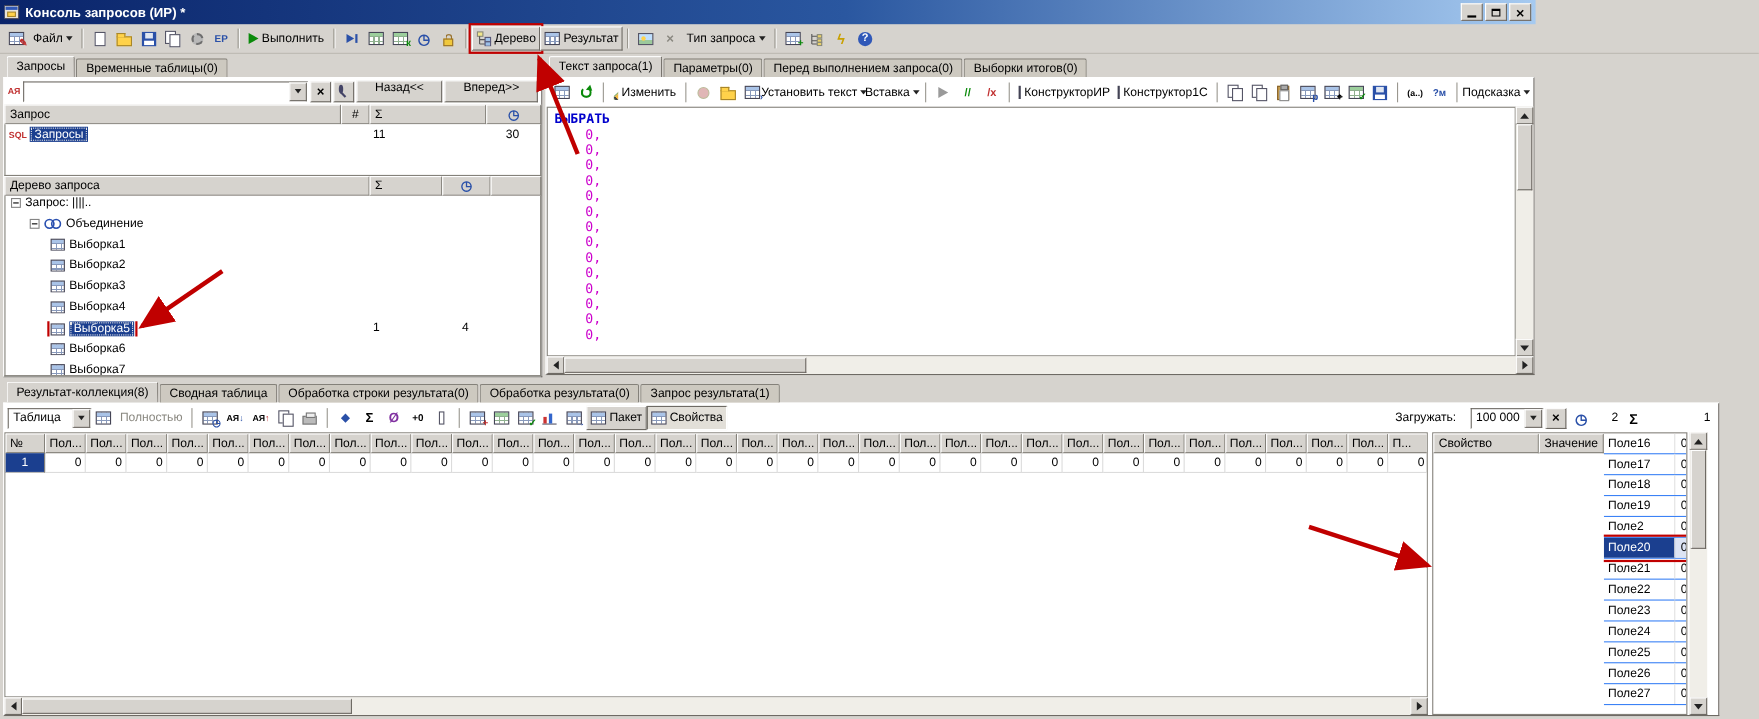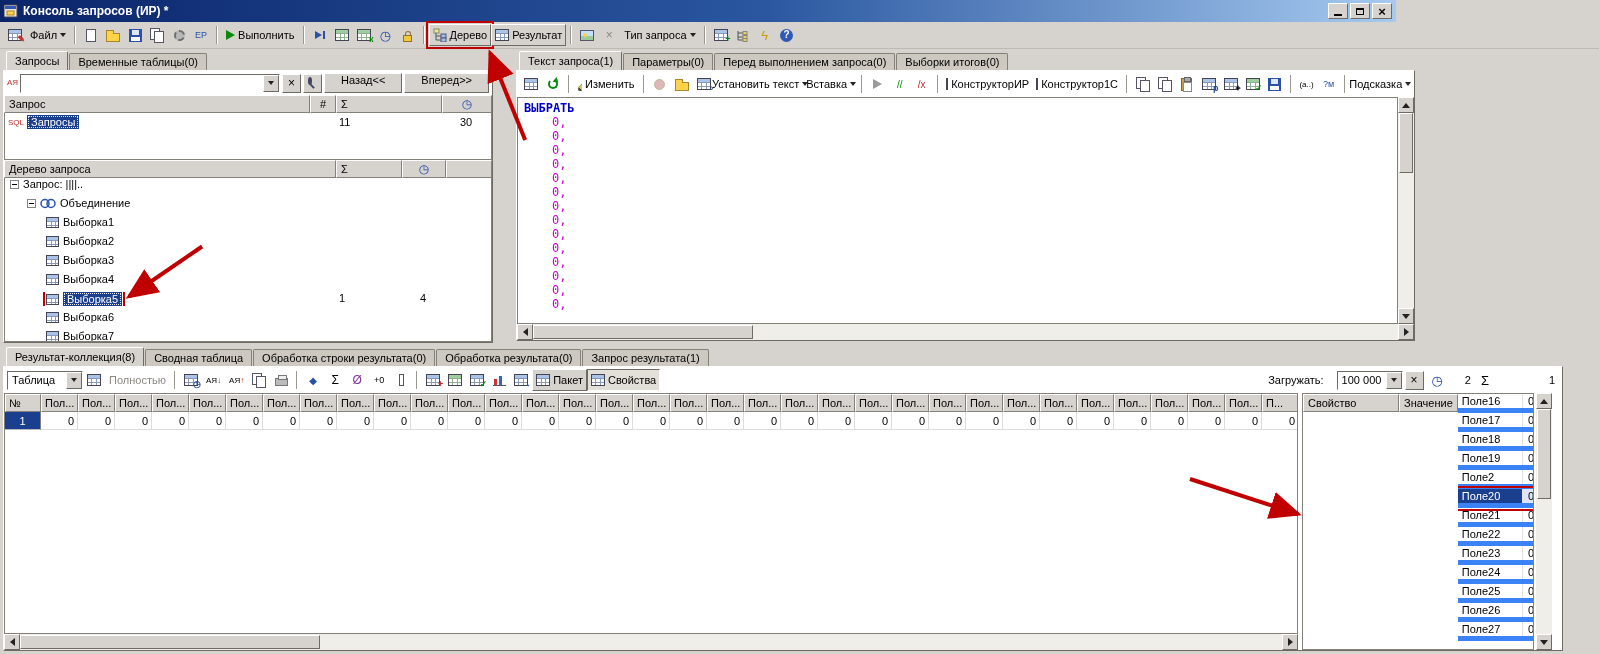--- a/index.html
+++ b/index.html
@@ -77,36 +77,36 @@
     background-image:linear-gradient(to bottom,#aac4e8 0,#aac4e8 3px,rgba(0,0,0,0) 3px),
       repeating-linear-gradient(to right,rgba(0,0,0,0) 0 3.5px,#8899bb 3.5px 4.5px),
       repeating-linear-gradient(to bottom,rgba(0,0,0,0) 0 3px,#8899bb 3px 4px)}
   .i-table.green{background-image:linear-gradient(to bottom,#9ccf9c 0,#9ccf9c 3px,rgba(0,0,0,0) 3px),
       repeating-linear-gradient(to right,rgba(0,0,0,0) 0 3.5px,#8fb08f 3.5px 4.5px),
       repeating-linear-gradient(to bottom,rgba(0,0,0,0) 0 3px,#8fb08f 3px 4px)}
   .i-table.sm{width:13px;height:11px}
   .i-table .ov{position:absolute;right:-4px;bottom:-4px;font-size:9px;font-weight:bold}
   .i-picture{width:14px;height:11px;border:1px solid #556;background:linear-gradient(to bottom,#bfe0ff 0 60%,#9cc99c 60%);position:relative}
   .i-picture:before{content:"";position:absolute;left:2px;top:2px;width:4px;height:4px;border-radius:50%;background:#ffd24a}
-  .tx{font-weight:normal;white-space:nowrap}
+  .tx{font-weight:bold;white-space:nowrap}
   .red{color:#c03030}.green{color:#0a8a0a}.blue{color:#2a50a8}.purple{color:#8030a0}.gray{color:#8a8880}
   .sz8{font-size:8px}.sz9{font-size:9px}.sz10{font-size:10px}.sz12{font-size:12px}.sz13{font-size:13px}
 
   
   .tabstrip{display:flex;align-items:flex-end;height:19px;padding-left:3px;gap:1px;position:relative;z-index:2}
   .tab{height:17px;display:flex;align-items:center;padding:0 8px;background:#cdc9c0;
        border:1px solid #84817a;border-bottom:none;border-radius:2px 2px 0 0;white-space:nowrap}
   .tab.active{height:19px;background:#d6d3ce;border-color:#fff #6e6a64 transparent #fff;z-index:3}
 
   
   .panel{position:absolute;background:#d6d3ce}
   .panel-body{border:1px solid;border-color:#fff #6e6a64 #6e6a64 #fff;background:#ffffff;position:relative;z-index:1}
   #left-panel{left:3px;top:51px;width:490px;height:292px}
   #left-panel .panel-body{height:273px;display:flex;flex-direction:column}
-  #right-panel{left:516px;top:51px;width:899px;height:290px}
+  #right-panel{left:496px;top:51px;width:899px;height:290px}
   #right-panel .panel-body{height:271px;display:flex;flex-direction:column}
   #bottom-panel{left:3px;top:347px;width:1560px;height:304px}
   #bottom-panel .panel-body{height:285px;display:flex;flex-direction:column}
 
   
   .filter-row{height:24px;display:flex;align-items:center;gap:2px;padding:2px 3px}
   .combo{flex:1;height:19px;background:#fff;display:flex;align-items:center}
   .combo .val{flex:1;padding:0 4px;overflow:hidden;white-space:nowrap}
   .cbtn{width:16px;height:17px;display:flex;align-items:center;justify-content:center;background:#d6d3ce;
         border:1px solid;border-color:#fff #6e6a64 #6e6a64 #fff}
@@ -165,21 +165,21 @@
   .rg-cell{height:18px;flex:none;display:flex;align-items:center;overflow:hidden;white-space:nowrap}
   .rg-h{background:#d6d3ce;border:1px solid;border-color:#fff #84817a #84817a #fff;padding:0 3px}
   .rg-numh{width:36px}
   .rg-colh{width:37px}
   .rg-num{width:36px;background:#1b3f8f;color:#fff;justify-content:center;border-right:1px solid #84817a;border-bottom:1px solid #b8b8b8}
   .rg-val{width:37px;justify-content:flex-end;padding-right:3px;border-right:1px solid #dcdcdc;border-bottom:1px solid #dcdcdc}
   .props{width:232px;flex:none;margin-left:4px;display:flex;flex-direction:row;background:#fff;border:1px solid #84817a;overflow:hidden}
   .p-hdr{display:flex;flex:none;height:18px}
   .p-hdr .hcell{flex:none}
   .pn-h{width:96px}.pv-h{flex:1}
-  .prow{display:flex;height:19px;flex:none;border-bottom:5px solid #3b82f6}
+  .prow{display:flex;height:19px;flex:none;border-bottom:1px solid #3b82f6}
   .pname{width:96px;padding:0 4px;display:flex;align-items:center;border-right:1px solid #e2e2e2;overflow:hidden}
   .pval{flex:1;padding:0 5px;display:flex;align-items:center;overflow:hidden}
   .prow.psel .pname{background:#1b3f8f;color:#fff}
   .prow.psel .pval{background:#dde4f4}
 
   
   .red-box{outline:2px solid #c00000;outline-offset:1px}
   #annotation-layer{position:absolute;left:0;top:0;width:1599px;height:654px;pointer-events:none;z-index:100}
 </style>
 </head>

